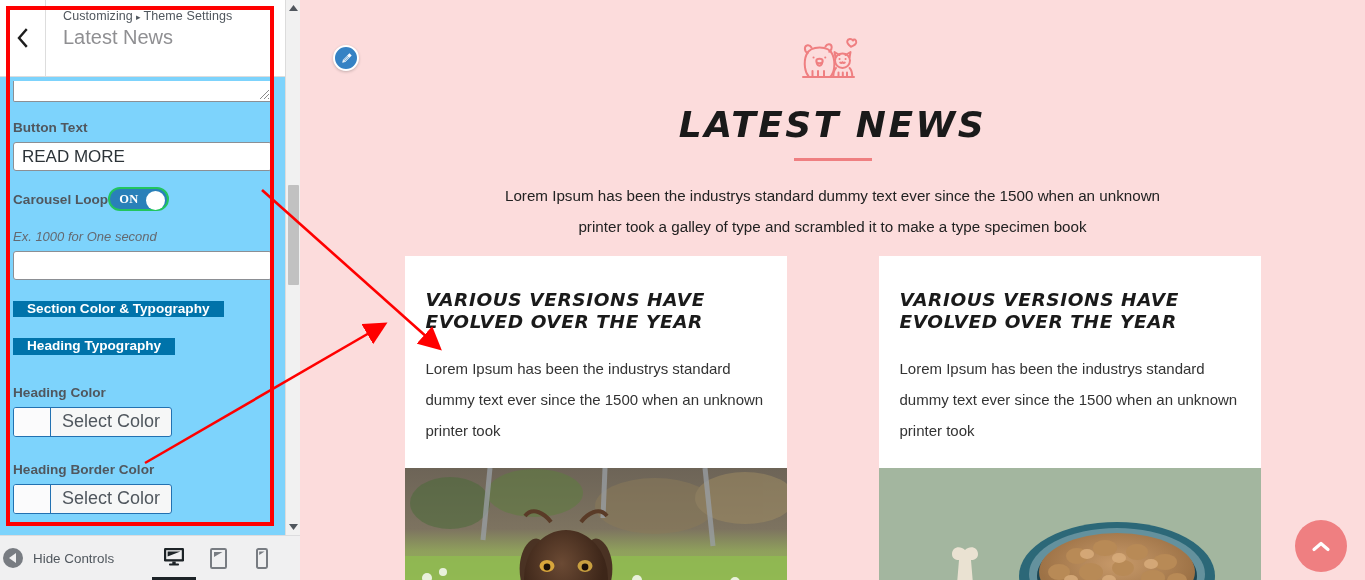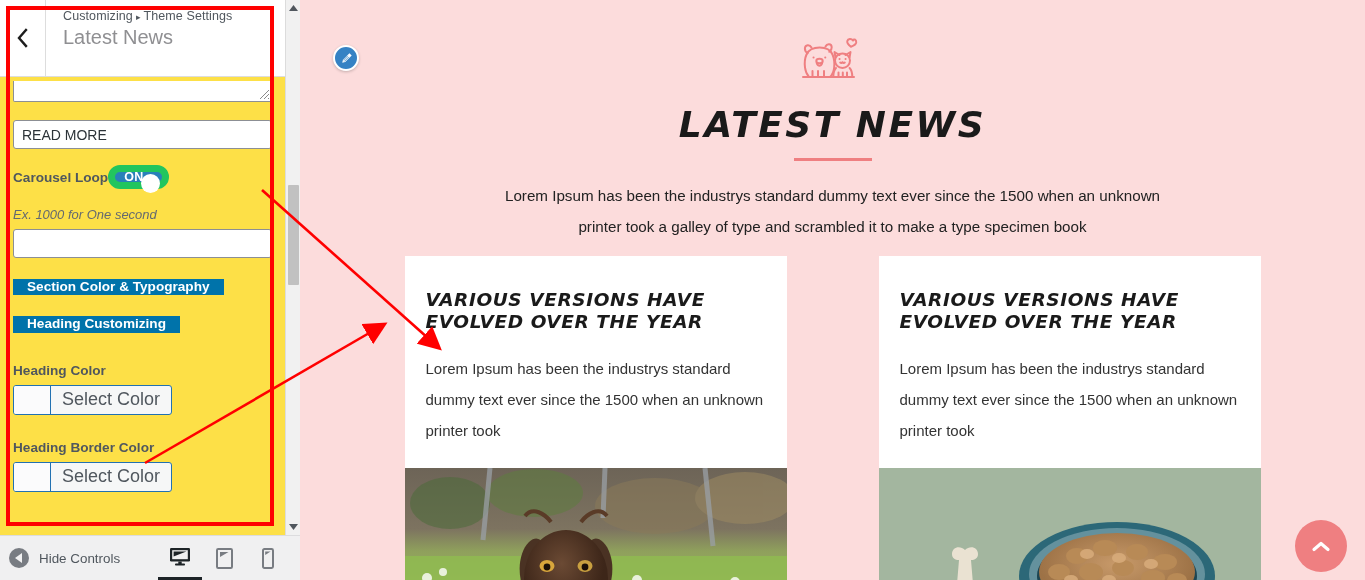--- a/index.html
+++ b/index.html
@@ -20,21 +20,21 @@
     position: absolute;
     left: 0; top: 0;
     width: 300px; height: 580px;
     background: #f0f0f1;
     box-sizing: border-box;
   }
   #panel-scroll-area {
     position: absolute;
     left: 0; top: 0;
     width: 285px; height: 535px;
-    background: #fde047;
+    background: #7dd3fc;
     overflow: hidden;
   }
 
   
   #cust-header {
     position: relative;
     height: 76px;
     background: #fff;
     border-bottom: 1px solid #ddd;
     display: flex;
@@ -102,43 +102,44 @@
     margin-bottom: 7px;
   }
   .text-input {
     width: 100%;
     height: 29px;
     box-sizing: border-box;
     border: 1px solid #8c8f94;
     border-radius: 3px;
     background: #fff;
     padding: 0 8px;
-    font-size: 14px;
+    font-size: 17px;
     color: #2c3338;
     font-family: "Liberation Sans", sans-serif;
     outline: none;
   }
 
   
   .toggle-row {
     display: flex;
     align-items: center;
     padding: 0 13px;
     margin-top: 16px;
   }
   .toggle {
     position: relative;
     width: 61px; height: 24px;
     border-radius: 13px;
     background: #2980b9;
-    border: 7px solid #22c55e;
+    border: 2px solid #22c55e;
     box-sizing: border-box;
     cursor: pointer;
     display: flex;
     align-items: center;
+    font-family: Liberation Serif, serif;
   }
   .toggle .tg-label {
     color: #fff;
     font-size: 12.5px;
     font-weight: bold;
     margin-left: 9px;
     letter-spacing: .4px;
   }
   .toggle .knob {
     position: absolute;
@@ -218,21 +219,21 @@
     width: 300px; height: 45px;
     background: #f0f0f1;
     border-top: 1px solid #dcdcde;
     box-sizing: border-box;
     display: flex;
     align-items: center;
   }
   #hide-controls {
     display: flex;
     align-items: center;
-    margin-left: 9px;
+    margin-left: 3px;
     cursor: pointer;
   }
   #hide-controls .circle-icon {
     width: 20px; height: 20px;
     border-radius: 50%;
     background: #787c82;
     display: flex; align-items: center; justify-content: center;
     color: #f0f0f1;
   }
   #hide-controls .hc-label {
@@ -390,20 +391,21 @@
 
       <div id="top-textarea">
         <svg id="resize-grip" viewBox="0 0 13 13">
           <line x1="12" y1="3" x2="3" y2="12" stroke="#8a8a8a" stroke-width="1"></line>
           <line x1="12" y1="7" x2="7" y2="12" stroke="#8a8a8a" stroke-width="1"></line>
           <line x1="12" y1="11" x2="11" y2="12" stroke="#8a8a8a" stroke-width="1"></line>
         </svg>
       </div>
 
       <div class="ctrl-block" style="margin-top:18px;">
+        <div class="ctrl-label">Button Text</div>
         <input class="text-input" type="text" value="READ MORE" style="">
       </div>
 
       <div class="toggle-row">
         <div class="ctrl-label" style="margin-bottom:0;">Carousel Loop</div>
         <div class="toggle">
           <span class="tg-label">ON</span>
           <span class="knob"></span>
         </div>
       </div>
@@ -411,21 +413,21 @@
       <div class="ctrl-block" style="margin-top:18px;">
         <div class="ctrl-desc">Ex. 1000 for One second</div>
         <input class="text-input" type="text" value="" style="">
       </div>
 
       <div class="ctrl-block" style="margin-top:19px;">
         <button class="blue-button">Section Color &amp; Typography</button>
       </div>
 
       <div class="ctrl-block" style="margin-top:19px;">
-        <button class="blue-button">Heading Customizing</button>
+        <button class="blue-button">Heading Typography</button>
       </div>
 
       <div class="ctrl-block" style="margin-top:30px;">
         <div class="ctrl-label">Heading Color</div>
         <div class="color-control">
           <div class="color-swatch"></div>
           <div class="color-text">Select Color</div>
         </div>
       </div>
 

